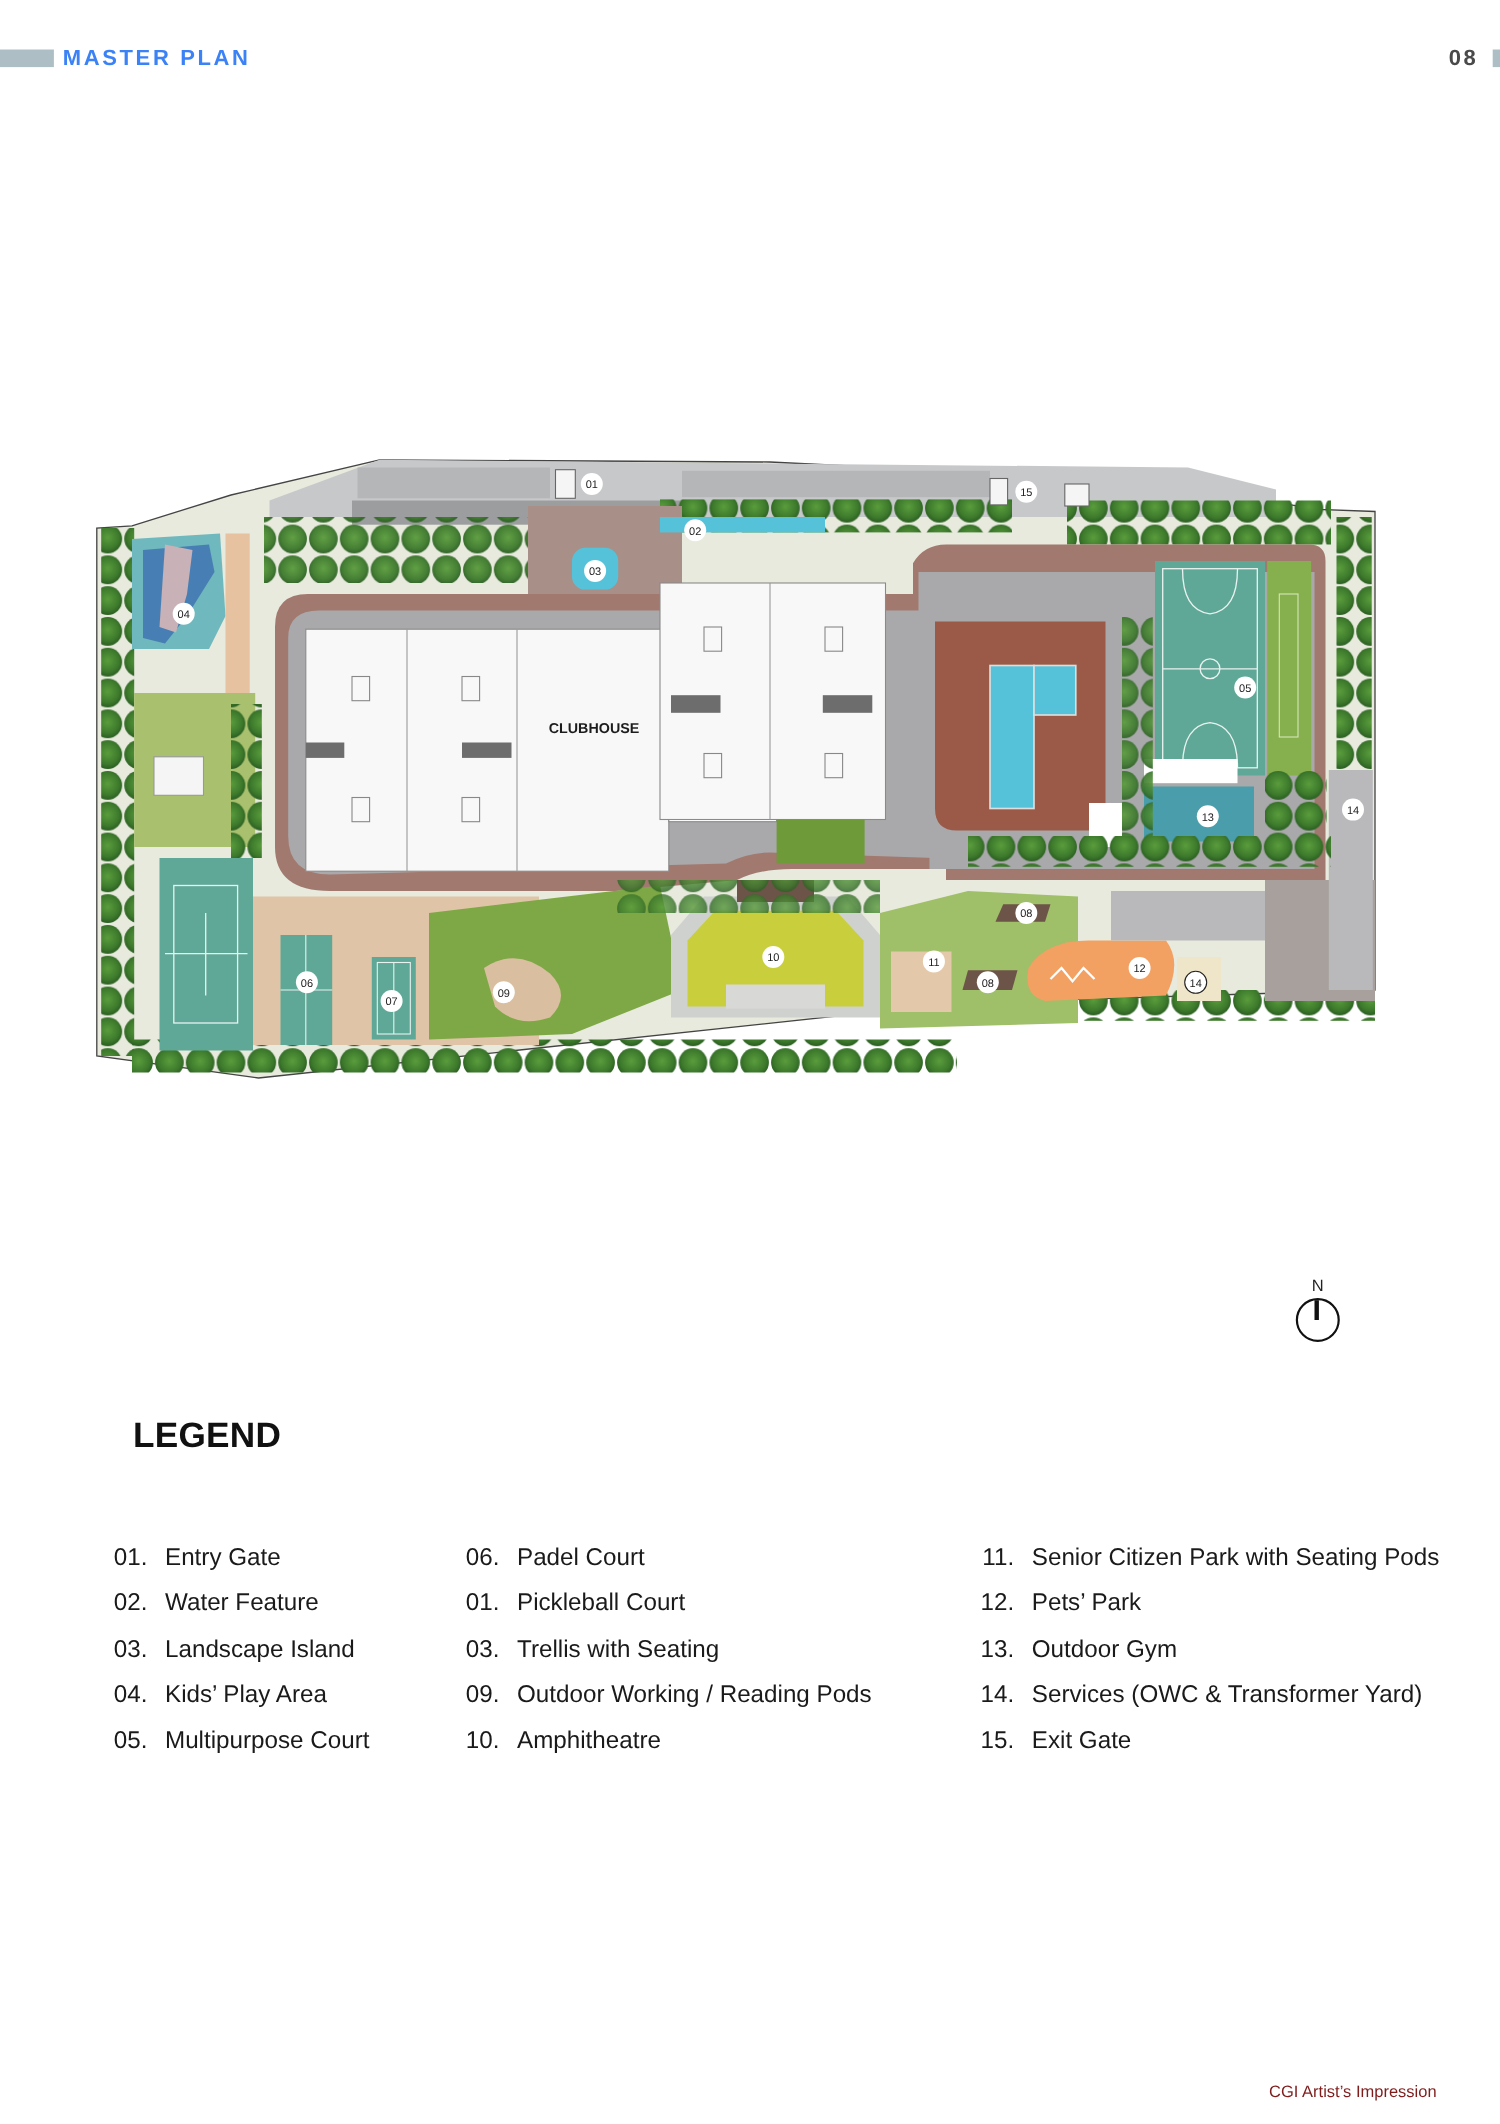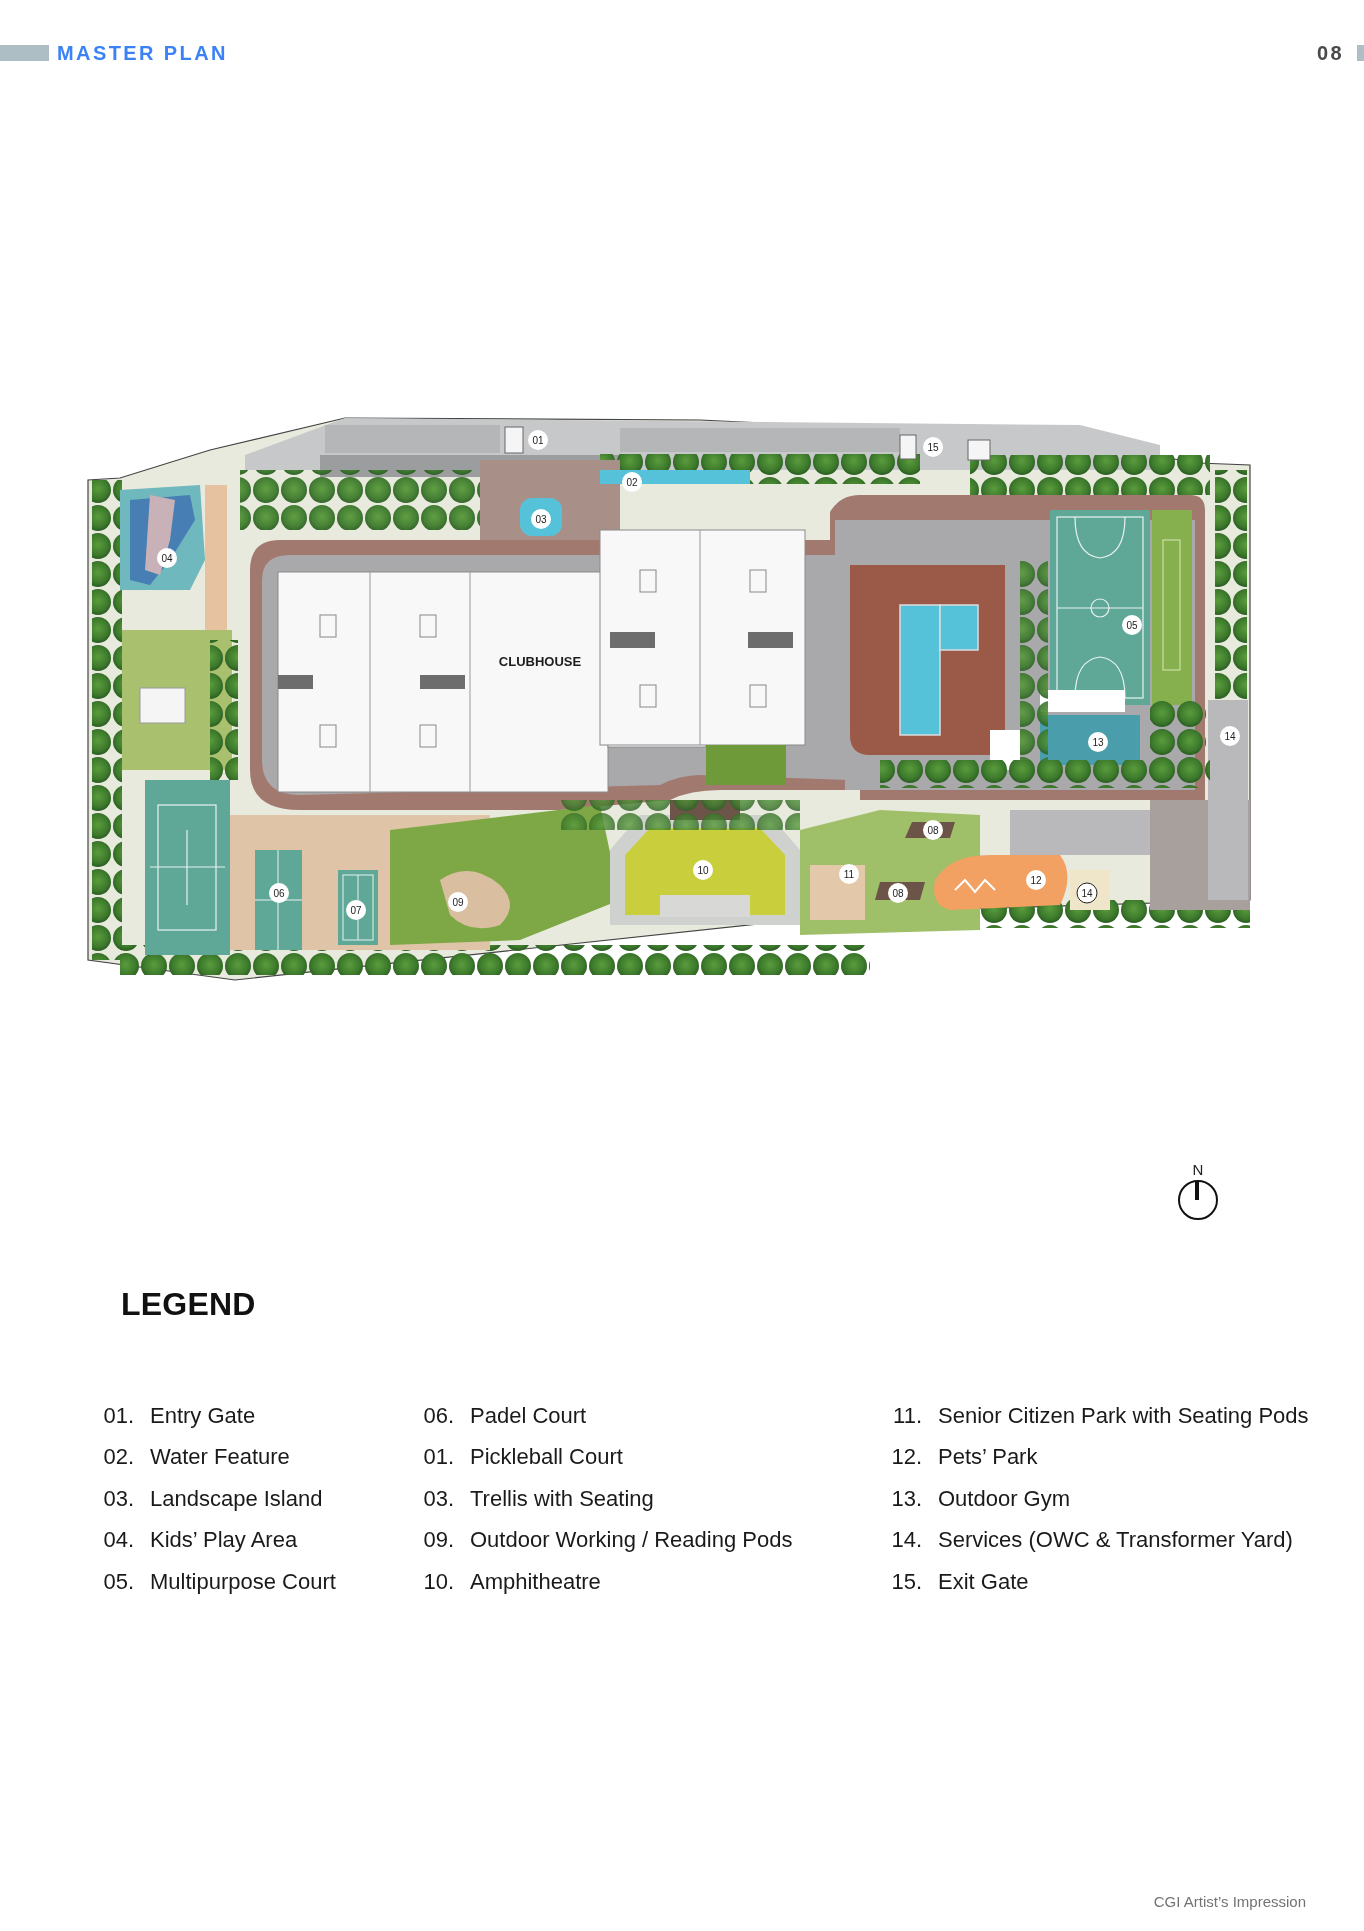--- a/index.html
+++ b/index.html
@@ -28,21 +28,21 @@
 
   .legend-col { position: absolute; top: 1388px; }
   .legend-col.c1 { left: 80px; }
   .legend-col.c2 { left: 400px; }
   .legend-col.c3 { left: 848px; }
   .legend-item { height: 41.5px; display: flex; align-items: flex-end; font-size: 22px; line-height: 28px; color: #1a1a1a; }
   .legend-num { display: inline-block; width: 54px; text-align: right; padding-right: 0; }
   .c3 .legend-num { width: 34px; margin-left: 40px; }
   .legend-text { display: inline-block; margin-left: 16px; white-space: nowrap; }
 
-  .footer-note { position: absolute; right: 58px; top: 1893px; font-size: 15px; color: #737373; text-align: right; }
+  .footer-note { position: absolute; right: 58px; top: 1893px; font-size: 15px; color: #7f1d1d; text-align: right; }
 </style>
 </head>
 <body>
 
 <div class="header-bar-left"></div>
 <div class="header-title">MASTER PLAN</div>
 <div class="page-number">08</div>
 <div class="header-bar-right"></div>
 
 <div class="plan-wrap">

